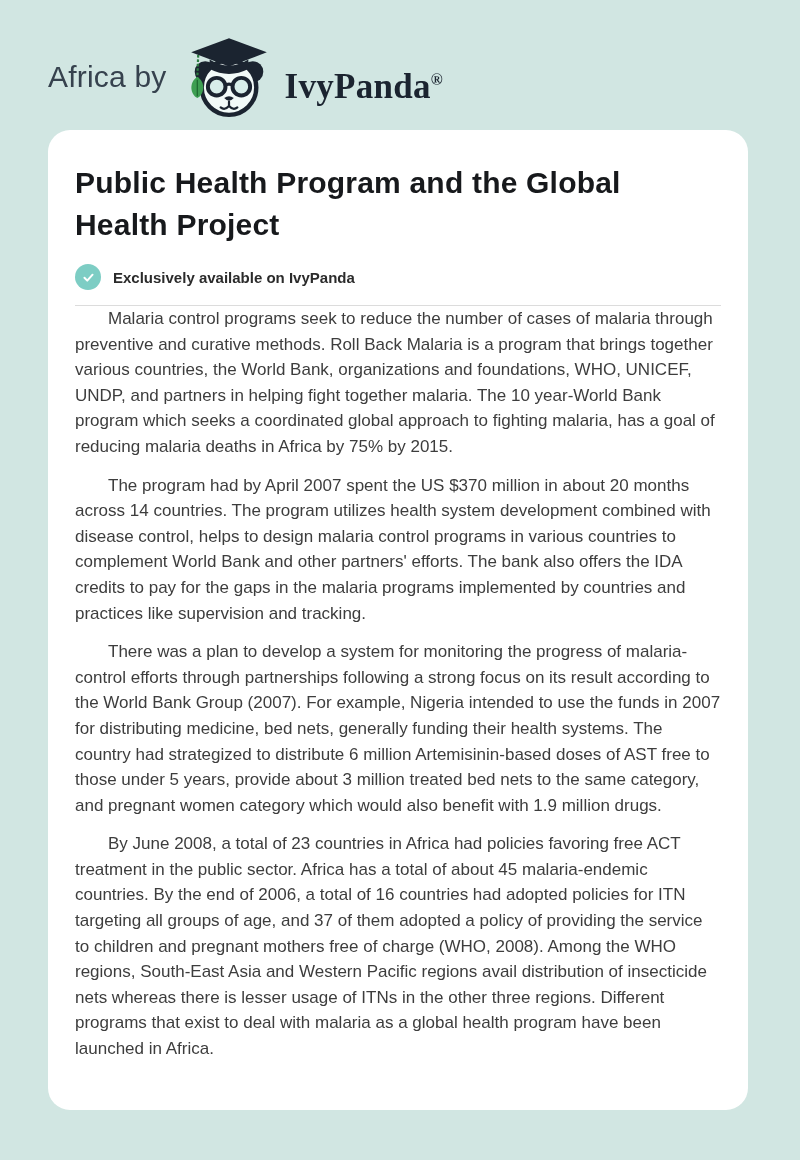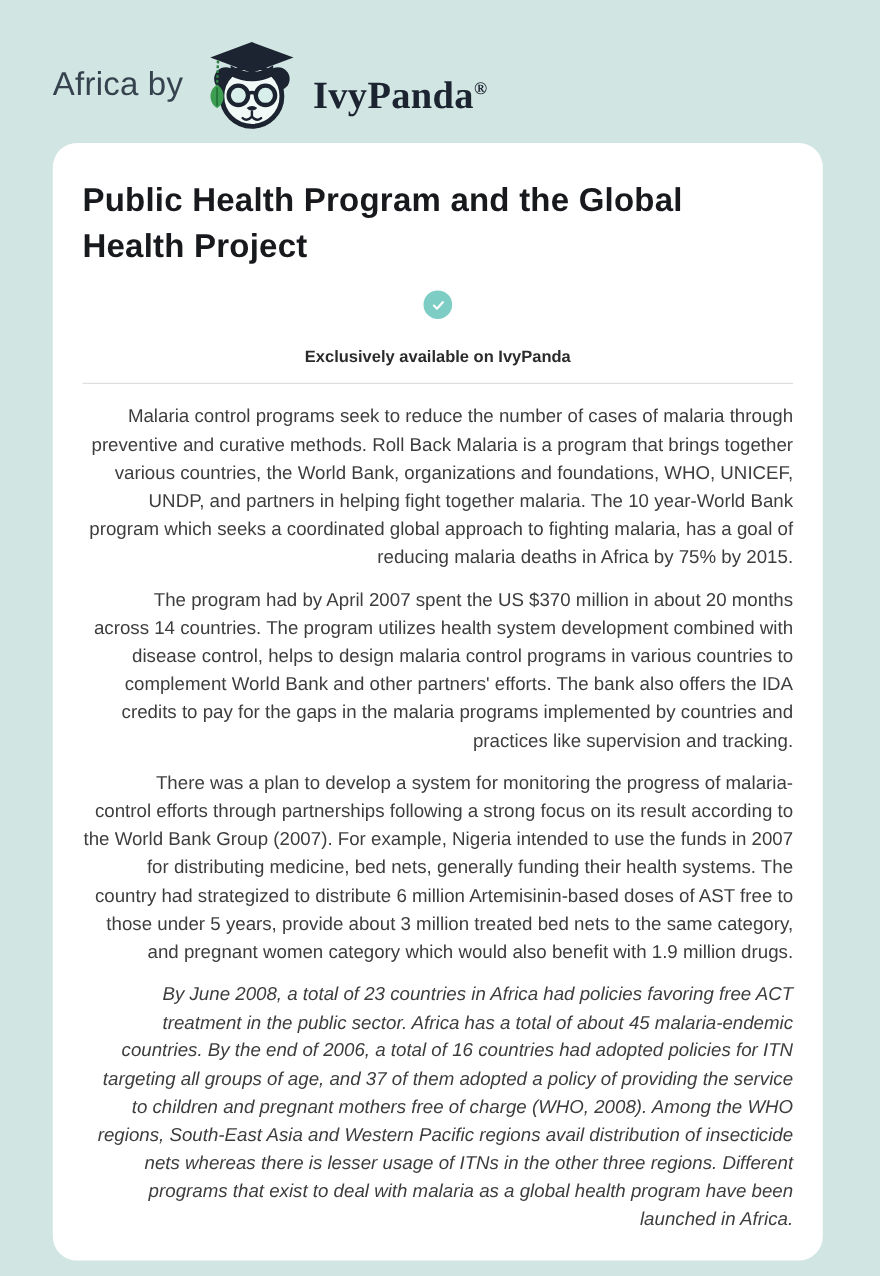--- a/index.html
+++ b/index.html
@@ -43,40 +43,40 @@
     border-radius:22px;
     padding:32px 27px 24px 27px;
     min-height:980px;
   }
   h1.article-title{
     font-size:30px;line-height:42px;font-weight:bold;
     color:var(--title);
     letter-spacing:.2px;
     margin-bottom:18px;
   }
-  .badge-row{display:flex;align-items:center;gap:26px;flex-direction:column;}
+  .badge-row{display:flex;align-items:center;gap:12px;}
   .badge-icon{
     width:26px;height:26px;border-radius:50%;
     background:var(--accent);
     display:flex;align-items:center;justify-content:center;
     flex:0 0 26px;
   }
   .badge-icon svg{width:15px;height:15px;}
   .badge-label{font-size:15px;font-weight:bold;color:#2b2b2b;}
   hr.rule{
     border:none;border-top:1px solid var(--divider);
     margin:15px 0 0 0;
   }
-  .essay-body{margin-top:17px;text-align:right;}
+  .essay-body{}
   .essay-body p{
     font-size:17px;line-height:25.6px;color:var(--body);
     text-indent:33px;
     margin-bottom:13px;
   }
-  .essay-body p:last-child{margin-bottom:0;font-style:italic;}
+  .essay-body p:last-child{margin-bottom:0;}
 </style>
 </head>
 <body>
 
 <header class="site-header">
   <span class="essay-by">Africa by</span>
   <span class="logo">
     <svg width="92" height="88" viewBox="0 0 100 100" aria-hidden="true">
 
       <circle cx="23" cy="44" r="12" fill="#1b2430"></circle>

